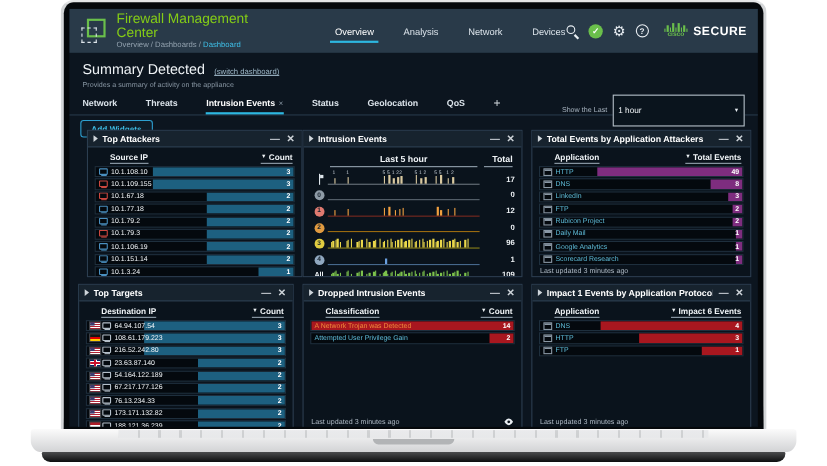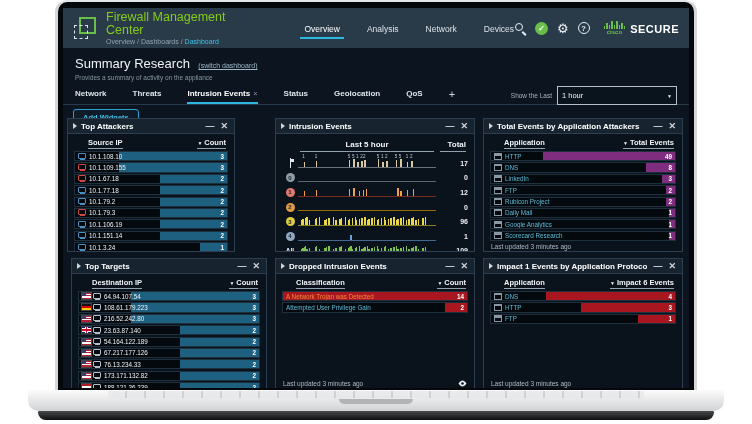--- a/index.html
+++ b/index.html
@@ -54,21 +54,21 @@
   .switch-link{color:#9fb9c9;font-size:7px;text-decoration:underline;margin-left:4px;}
   .subtitle{color:#8795a2;font-size:6.5px;margin-top:2px;}
 
   .tabrow{display:flex;align-items:flex-end;padding:4px 12px 0;border-bottom:1px solid #27394a;position:relative;height:22px;box-sizing:border-box;}
   .tab{color:#dbe3ea;font-size:8px;font-weight:bold;margin-right:26px;padding-bottom:6px;position:relative;white-space:nowrap;}
   .tab.active{color:#fff;padding-bottom:4px;border-bottom:2px solid #2db7e0;}
   .tab .x{color:#8795a2;font-weight:normal;margin-left:3px;font-size:7.5px;}
   .tab-add{color:#cfd5da;font-size:11px;line-height:10px;padding-bottom:5px;}
   .show-last{position:absolute;right:12px;top:3px;display:flex;align-items:center;gap:5px;}
   .show-last .lbl{color:#a7b3bf;font-size:6.5px;}
-  .select{width:120px;height:19px;border:1px solid #b6c0ca;background:#0a141d;color:#f0f4f7;font-size:7.5px;
+  .select{width:120px;height:29px;border:1px solid #b6c0ca;background:#0a141d;color:#f0f4f7;font-size:7.5px;
           display:flex;align-items:center;padding:0 4px;justify-content:space-between;box-sizing:border-box;}
   .select .car{font-size:5px;color:#e8edf2;}
 
   .toolbar{display:flex;padding:4px 10px 0;}
   .btn-addw{border:1px solid #2d9fd0;color:#3fc1ea;background:rgba(20,40,55,.4);font-size:7.5px;font-weight:bold;
             padding:2.5px 9px;border-radius:3px;}
 
   
   .widget{position:absolute;background:#0a131c;border:1px solid #2c3e50;box-sizing:border-box;display:flex;flex-direction:column;}
   .whead{height:14px;flex:none;background:#17232e;border-bottom:1px solid #2c3e50;display:flex;align-items:center;padding:0 5px;gap:4px;}
@@ -168,21 +168,21 @@
                 <i style="height:3px"></i>
               </div>
             <span class="cisco-word">cisco</span>
           </div>
           <span class="secure">SECURE</span>
         </div>
       </div>
     </div>
 
     <div class="pagehead">
-      <span class="page-title">Summary Research</span>
+      <span class="page-title">Summary Detected</span>
       <span class="switch-link">(switch dashboard)</span>
       <div class="subtitle">Provides a summary of activity on the appliance</div>
     </div>
 
     <div class="tabrow">
       <span class="tab">Network</span>
       <span class="tab">Threats</span>
       <span class="tab active"><span>Intrusion Events</span><span class="x">×</span></span>
       <span class="tab">Status</span>
       <span class="tab">Geolocation</span>
@@ -194,21 +194,21 @@
           <span>1 hour</span>
           <span class="car">▼</span>
         </div>
       </div>
     </div>
 
     <div class="toolbar">
       <button class="btn-addw">Add Widgets</button>
     </div>
 
-    <div class="widget" style="left:4px;top:110px;width:168px;height:134px">
+    <div class="widget" style="left:16px;top:110px;width:196px;height:134px">
         <div class="whead">
           <span class="warrow"></span>
           <span class="wtitle">Top Attackers</span>
           <span class="wctl">—</span>
           <span class="wctl">✕</span>
         </div>
         <div class="wbody">
           <div class="cols">
             <span class="cl">Source IP</span>
             <span class="crt">

